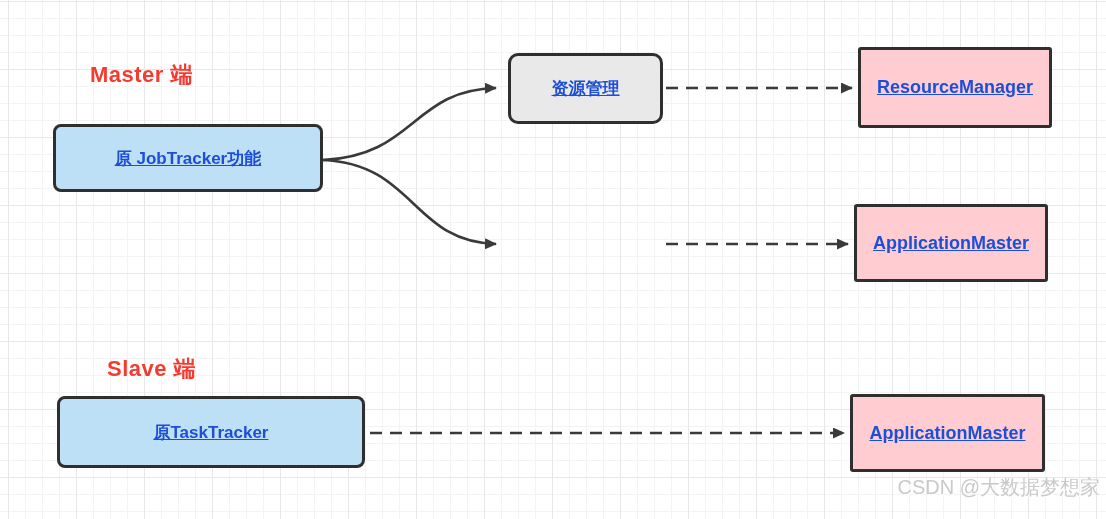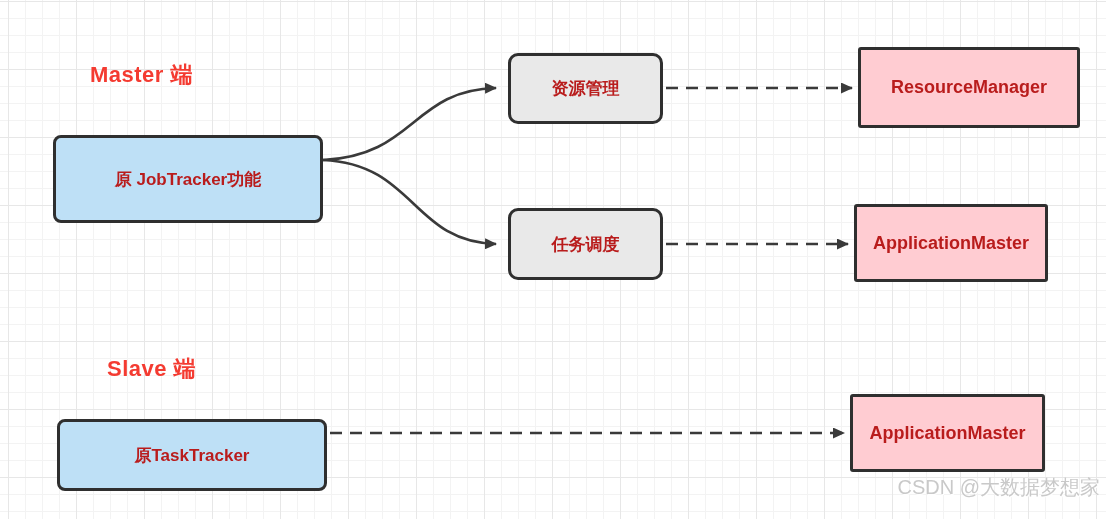--- a/index.html
+++ b/index.html
@@ -24,33 +24,34 @@
     position: absolute; left: 0; top: 0;
     width: 1106px; height: 519px;
     pointer-events: none;
   }
   .node {
     position: absolute;
     display: flex; align-items: center; justify-content: center;
     box-sizing: border-box;
     border: 3px solid #2f2f2f;
     font-weight: bold;
-    color: #b91c1c;
+    color: #1d4ed8;
     text-align: right;
+    text-decoration: underline;
   }
   .node.blue { background: #bee0f6; border-radius: 8px; font-size: 17px; }
   .node.gray { background: #e9e9e9; border-radius: 10px; font-size: 17px; }
   .node.pink { background: #ffccd2; border-radius: 3px; font-size: 18px; }
 
-  #node-jobtracker   { left: 53px;  top: 124px; width: 270px; height: 88px; margin-top: 11px; }
+  #node-jobtracker   { left: 53px;  top: 124px; width: 270px; height: 68px; }
   #node-resource     { left: 508px; top: 53px;  width: 155px; height: 71px; }
   #node-tasksched    { left: 508px; top: 208px; width: 155px; height: 72px; }
-  #node-rm           { left: 858px; top: 47px;  width: 222px; height: 81px; }
+  #node-rm           { left: 858px; top: 47px;  width: 194px; height: 81px; }
   #node-am1          { left: 854px; top: 204px; width: 194px; height: 78px; }
-  #node-tasktracker  { left: 57px;  top: 419px; width: 270px; height: 72px; }
+  #node-tasktracker  { left: 57px;  top: 396px; width: 308px; height: 72px; }
   #node-am2          { left: 850px; top: 394px; width: 195px; height: 78px; }
 
   .section-label {
     position: absolute;
     color: #f43b31;
     font-weight: bold;
     font-size: 22px;
     letter-spacing: 0.5px;
     padding-left: 12px;
   }
@@ -82,21 +83,20 @@
     <path d="M 666 244 L 848 244" fill="none" stroke="#3a3a3a" stroke-width="2.6" stroke-dasharray="12 8" marker-end="url(#arrow)"></path>
     <path d="M 330 433 L 844 433" fill="none" stroke="#3a3a3a" stroke-width="2.6" stroke-dasharray="12 8" marker-end="url(#arrow)"></path>
   </svg>
 
   <div class="section-label" id="label-master">Master 端</div>
 
   <div class="node blue" id="node-jobtracker">原 JobTracker功能</div>
 
   <div class="node gray" id="node-resource">资源管理</div>
 
-  <div class="node gray" id="node-tasksched">任务调度</div>
 
   <div class="node pink" id="node-rm">ResourceManager</div>
 
   <div class="node pink" id="node-am1">ApplicationMaster</div>
 
   <div class="section-label" id="label-slave">Slave 端</div>
 
   <div class="node blue" id="node-tasktracker">原TaskTracker</div>
 
   <div class="node pink" id="node-am2">ApplicationMaster</div>

